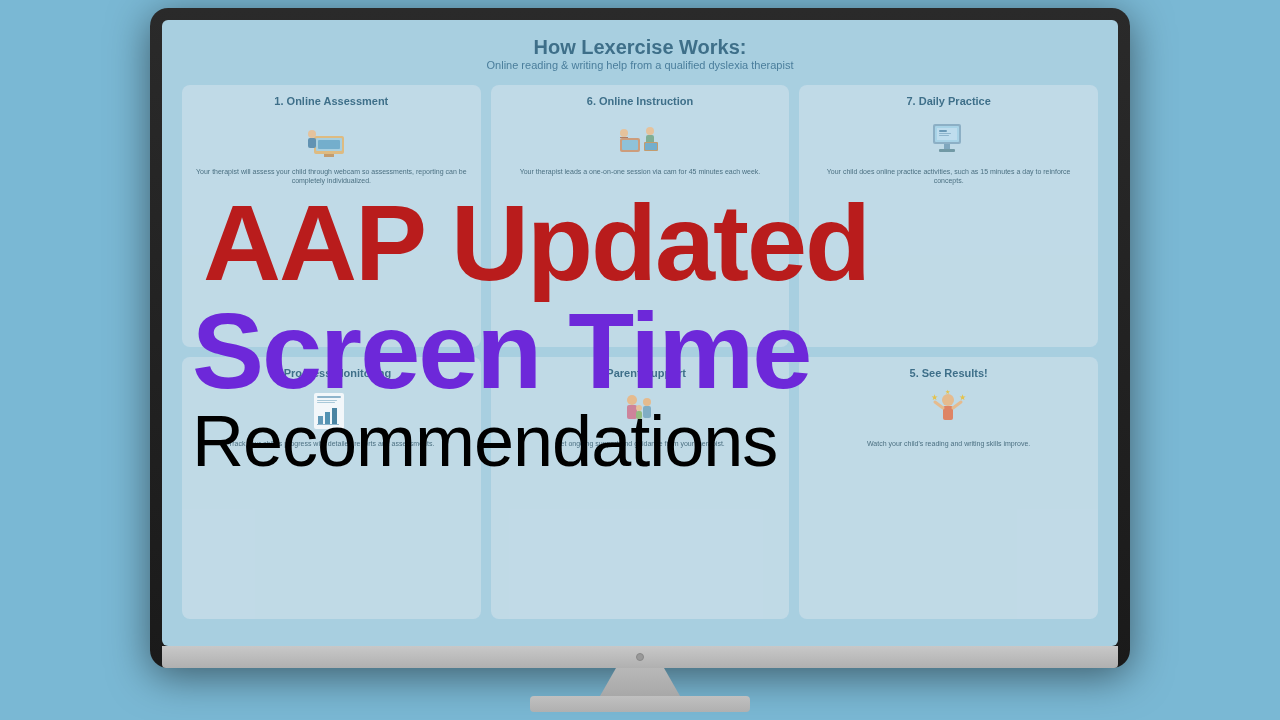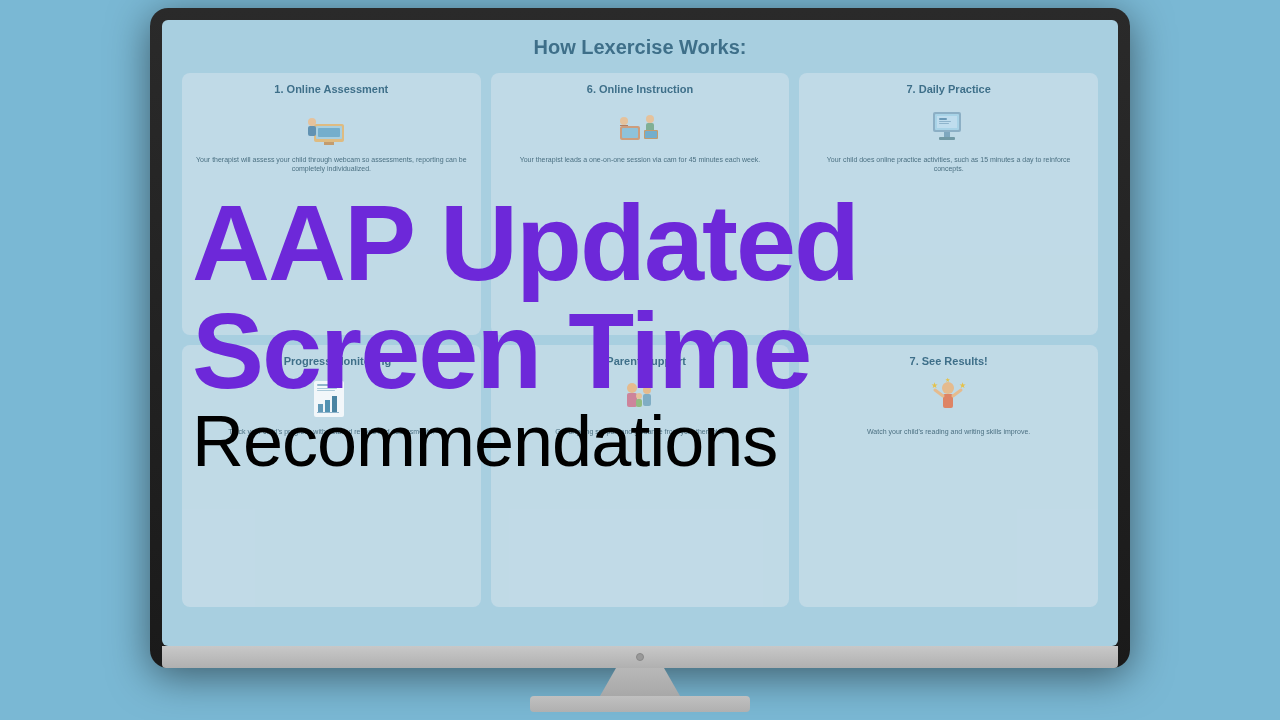--- a/index.html
+++ b/index.html
@@ -44,24 +44,25 @@
       justify-content: center;
       align-items: flex-start;
       padding: 20px 30px;
       pointer-events: none;
       z-index: 10;
     }
 
     .overlay-line1 {
       font-size: 108px;
       font-weight: 900;
-      color: #6d28d9;
+      color: #b91c1c;
       line-height: 1;
       font-family: 'Arial Black', Arial, sans-serif;
       letter-spacing: -2px;
+      margin-left: 11px;
     }
 
     .overlay-line2 {
       font-size: 108px;
       font-weight: 900;
       color: #6d28d9;
       line-height: 1;
       font-family: 'Arial Black', Arial, sans-serif;
       letter-spacing: -2px;
     }
@@ -183,20 +184,21 @@
 </head>
 <body>
 
 <div style="display:flex;flex-direction:column;align-items:center;">
   <div class="monitor-outer">
     <div class="screen">
 
       <div class="website-content">
         <div class="site-header">
           <div class="site-title">How Lexercise Works:</div>
+          <div class="site-subtitle">Online reading &amp; writing help from a qualified dyslexia therapist</div>
         </div>
         <div class="cards-grid">
 
           <div class="card">
             <div class="card-title">1. Online Assessment</div>
             <div class="card-icon">
 
               <svg class="icon-svg" viewBox="0 0 55 45" fill="none" xmlns="http://www.w3.org/2000/svg">
                 <rect x="10" y="20" width="30" height="18" rx="2" fill="#e8b870"></rect>
                 <rect x="12" y="22" width="26" height="13" rx="1" fill="#a8cfe0"></rect>
@@ -282,21 +284,21 @@
                 <rect x="31" y="18" width="8" height="12" rx="2" fill="#7aa8c0"></rect>
 
                 <circle cx="27" cy="20" r="3" fill="#f0c090"></circle>
                 <rect x="24" y="23" width="6" height="8" rx="2" fill="#90b870"></rect>
               </svg>
             </div>
             <div class="card-desc">Get ongoing support and guidance from your therapist.</div>
           </div>
 
           <div class="card">
-            <div class="card-title">7. See Results!</div>
+            <div class="card-title">5. See Results!</div>
             <div class="card-icon">
               <svg class="icon-svg" viewBox="0 0 55 45" fill="none" xmlns="http://www.w3.org/2000/svg">
 
                 <circle cx="27" cy="12" r="6" fill="#f0b880"></circle>
                 <rect x="22" y="18" width="10" height="14" rx="2" fill="#e87850"></rect>
 
                 <line x1="22" y1="20" x2="14" y2="14" stroke="#f0b880" stroke-width="3" stroke-linecap="round"></line>
                 <line x1="32" y1="20" x2="40" y2="14" stroke="#f0b880" stroke-width="3" stroke-linecap="round"></line>
 
                 <text x="10" y="12" font-size="8" fill="#f0c030">★</text>

